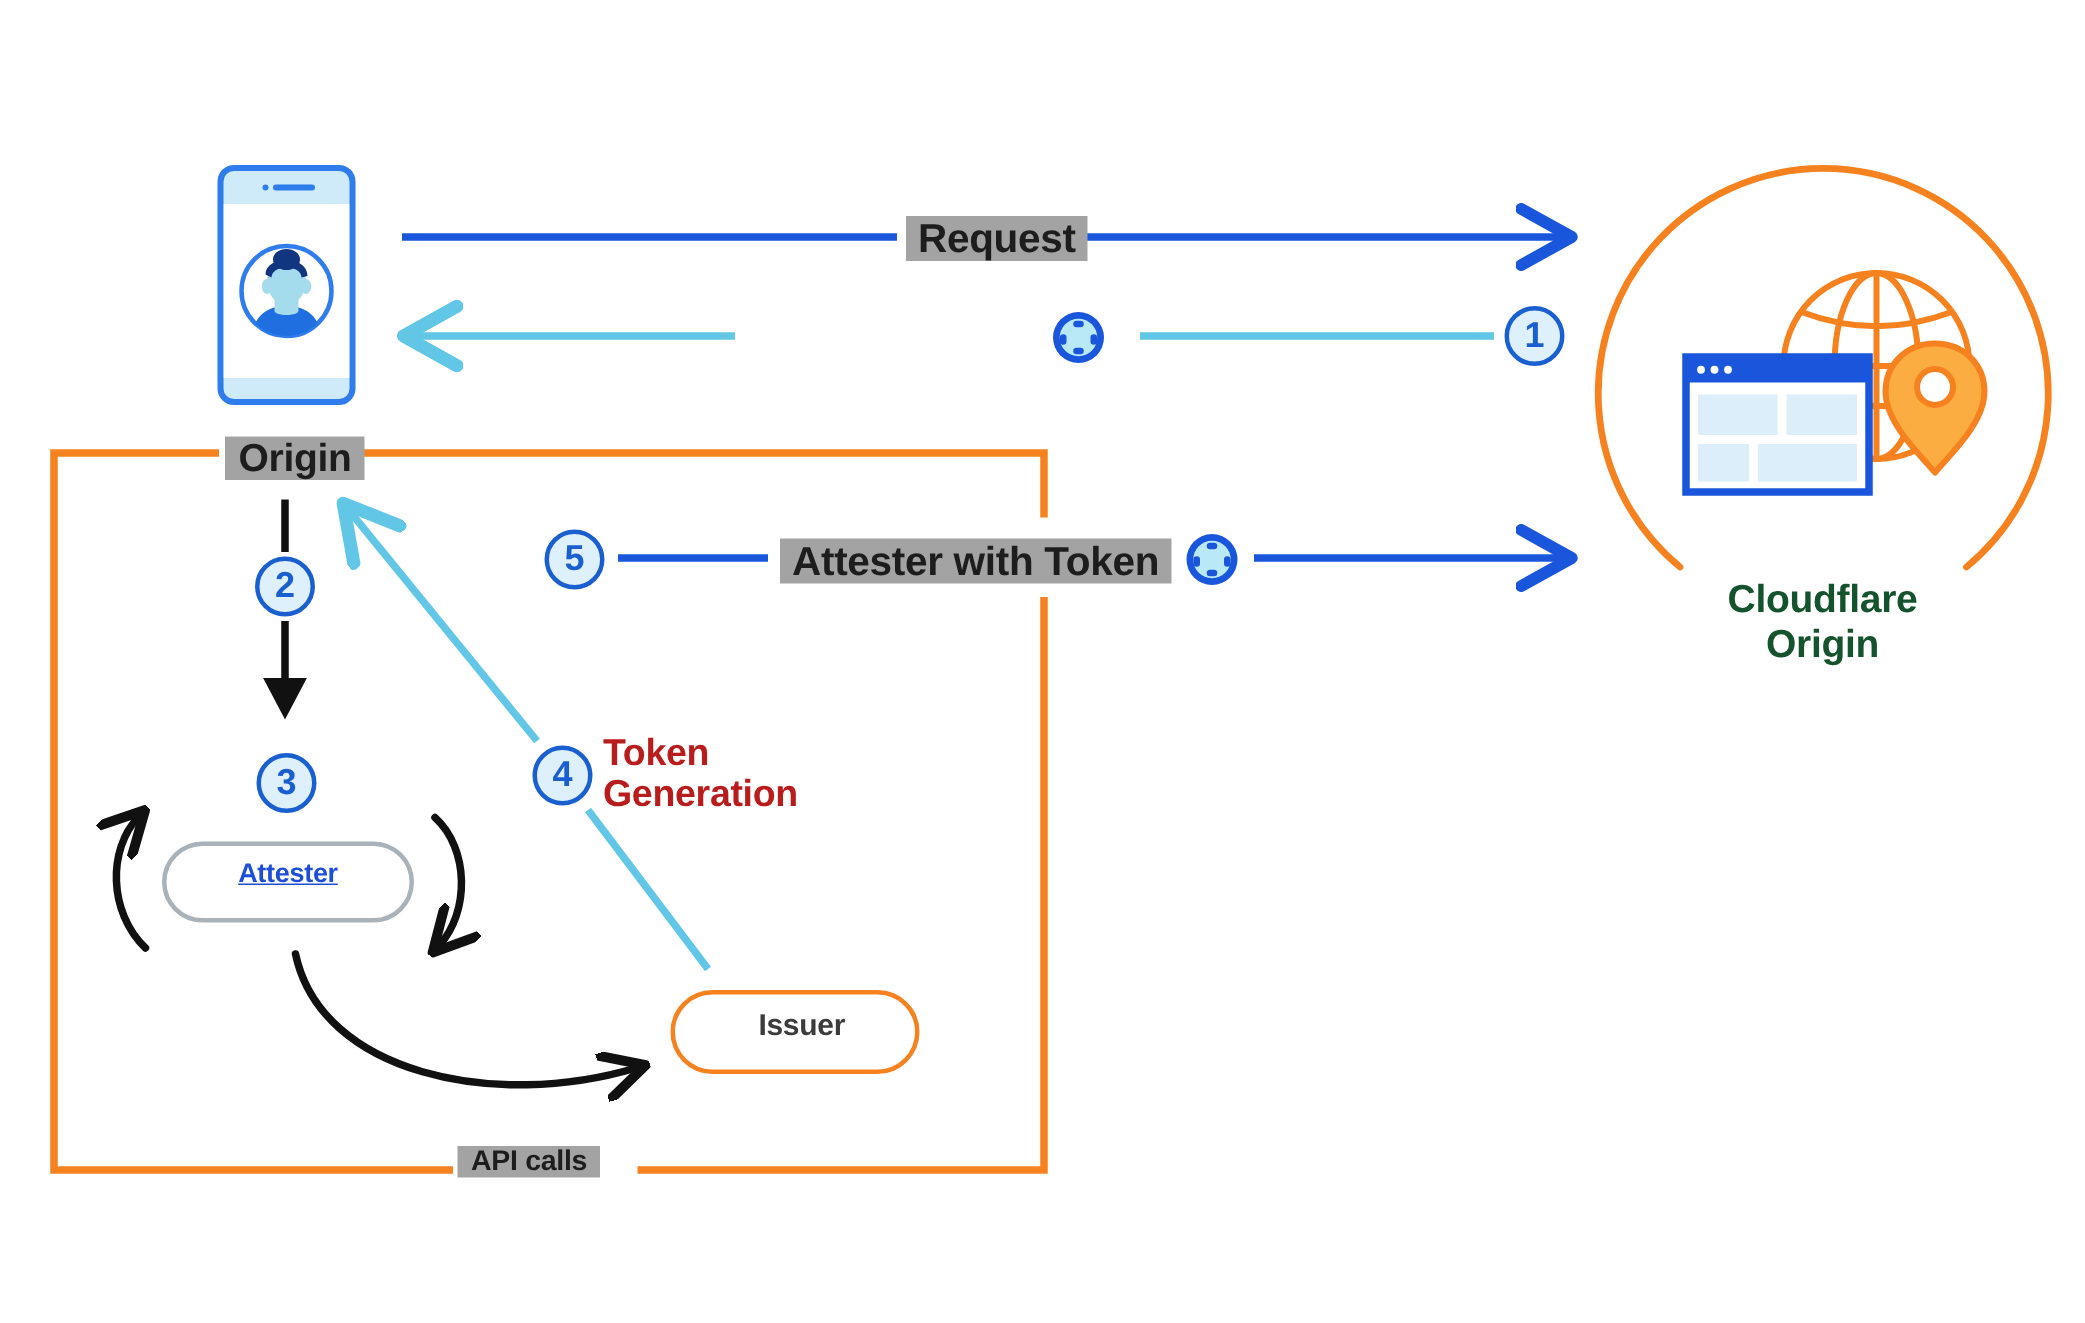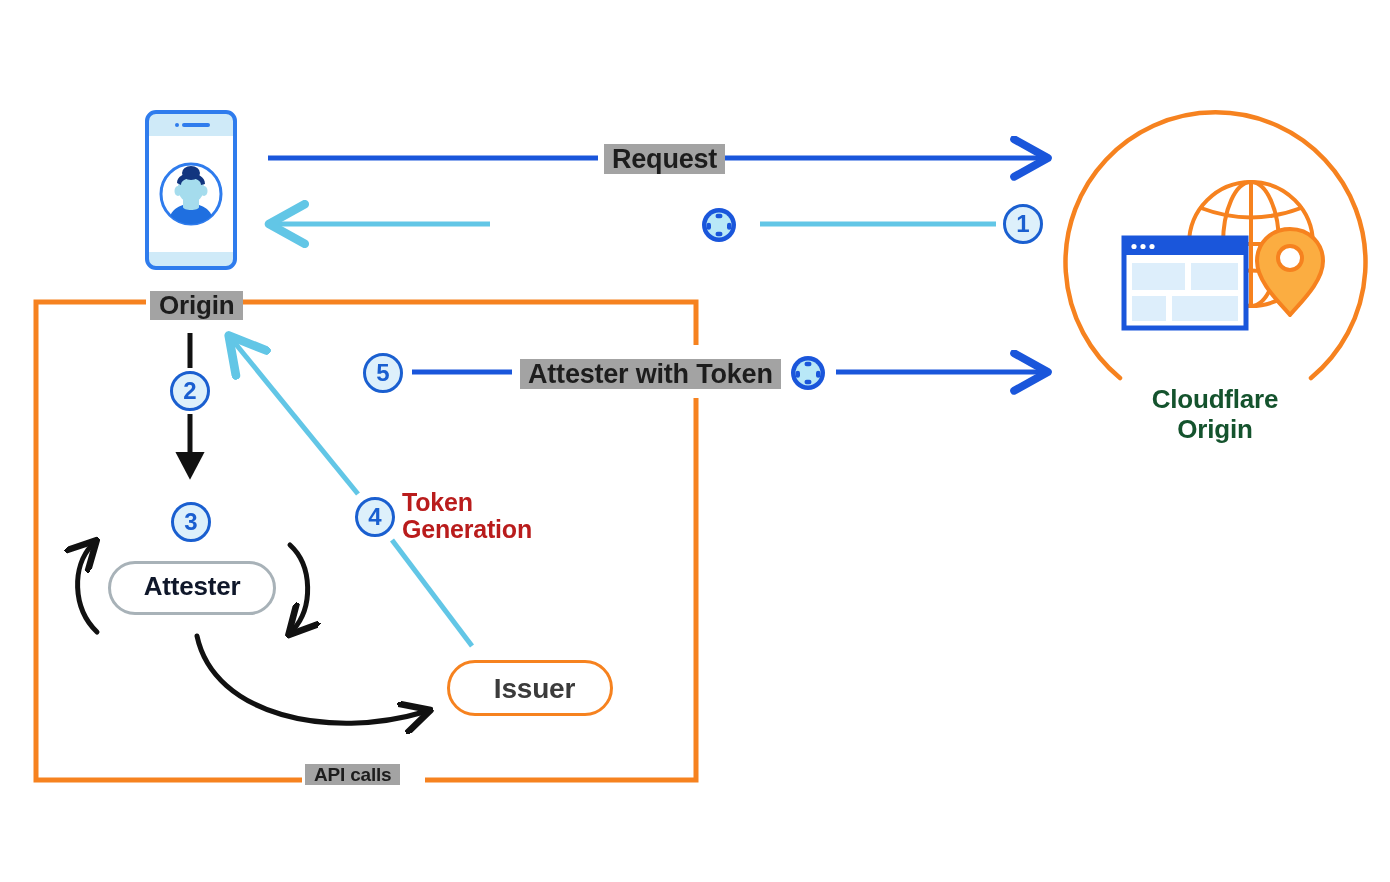--- a/index.html
+++ b/index.html
@@ -74,28 +74,29 @@
   .lbl-tokengen {
     left: 402px; top: 489px;
     font-size: 25px;
     color: #b91c1c;
     line-height: 1.08;
   }
   .lbl-attester {
     left: 113px; top: 572px;
     width: 158px;
     text-align: center;
-    font-size: 26px;
-    color: #0f172a;
+    font-size: 18px;
+    color: #1d4ed8;
+    text-decoration: underline;
   }
   .lbl-issuer {
     left: 450px; top: 673px;
     width: 169px;
     text-align: center;
-    font-size: 28px;
+    font-size: 20px;
     color: #3b3b3b;
   }
   .num {
     position: absolute;
     width: 40px;
     height: 40px;
     border-radius: 50%;
     border: 3px solid #1a5fd0;
     background: #ddf0fb;
     color: #1a5fd0;

